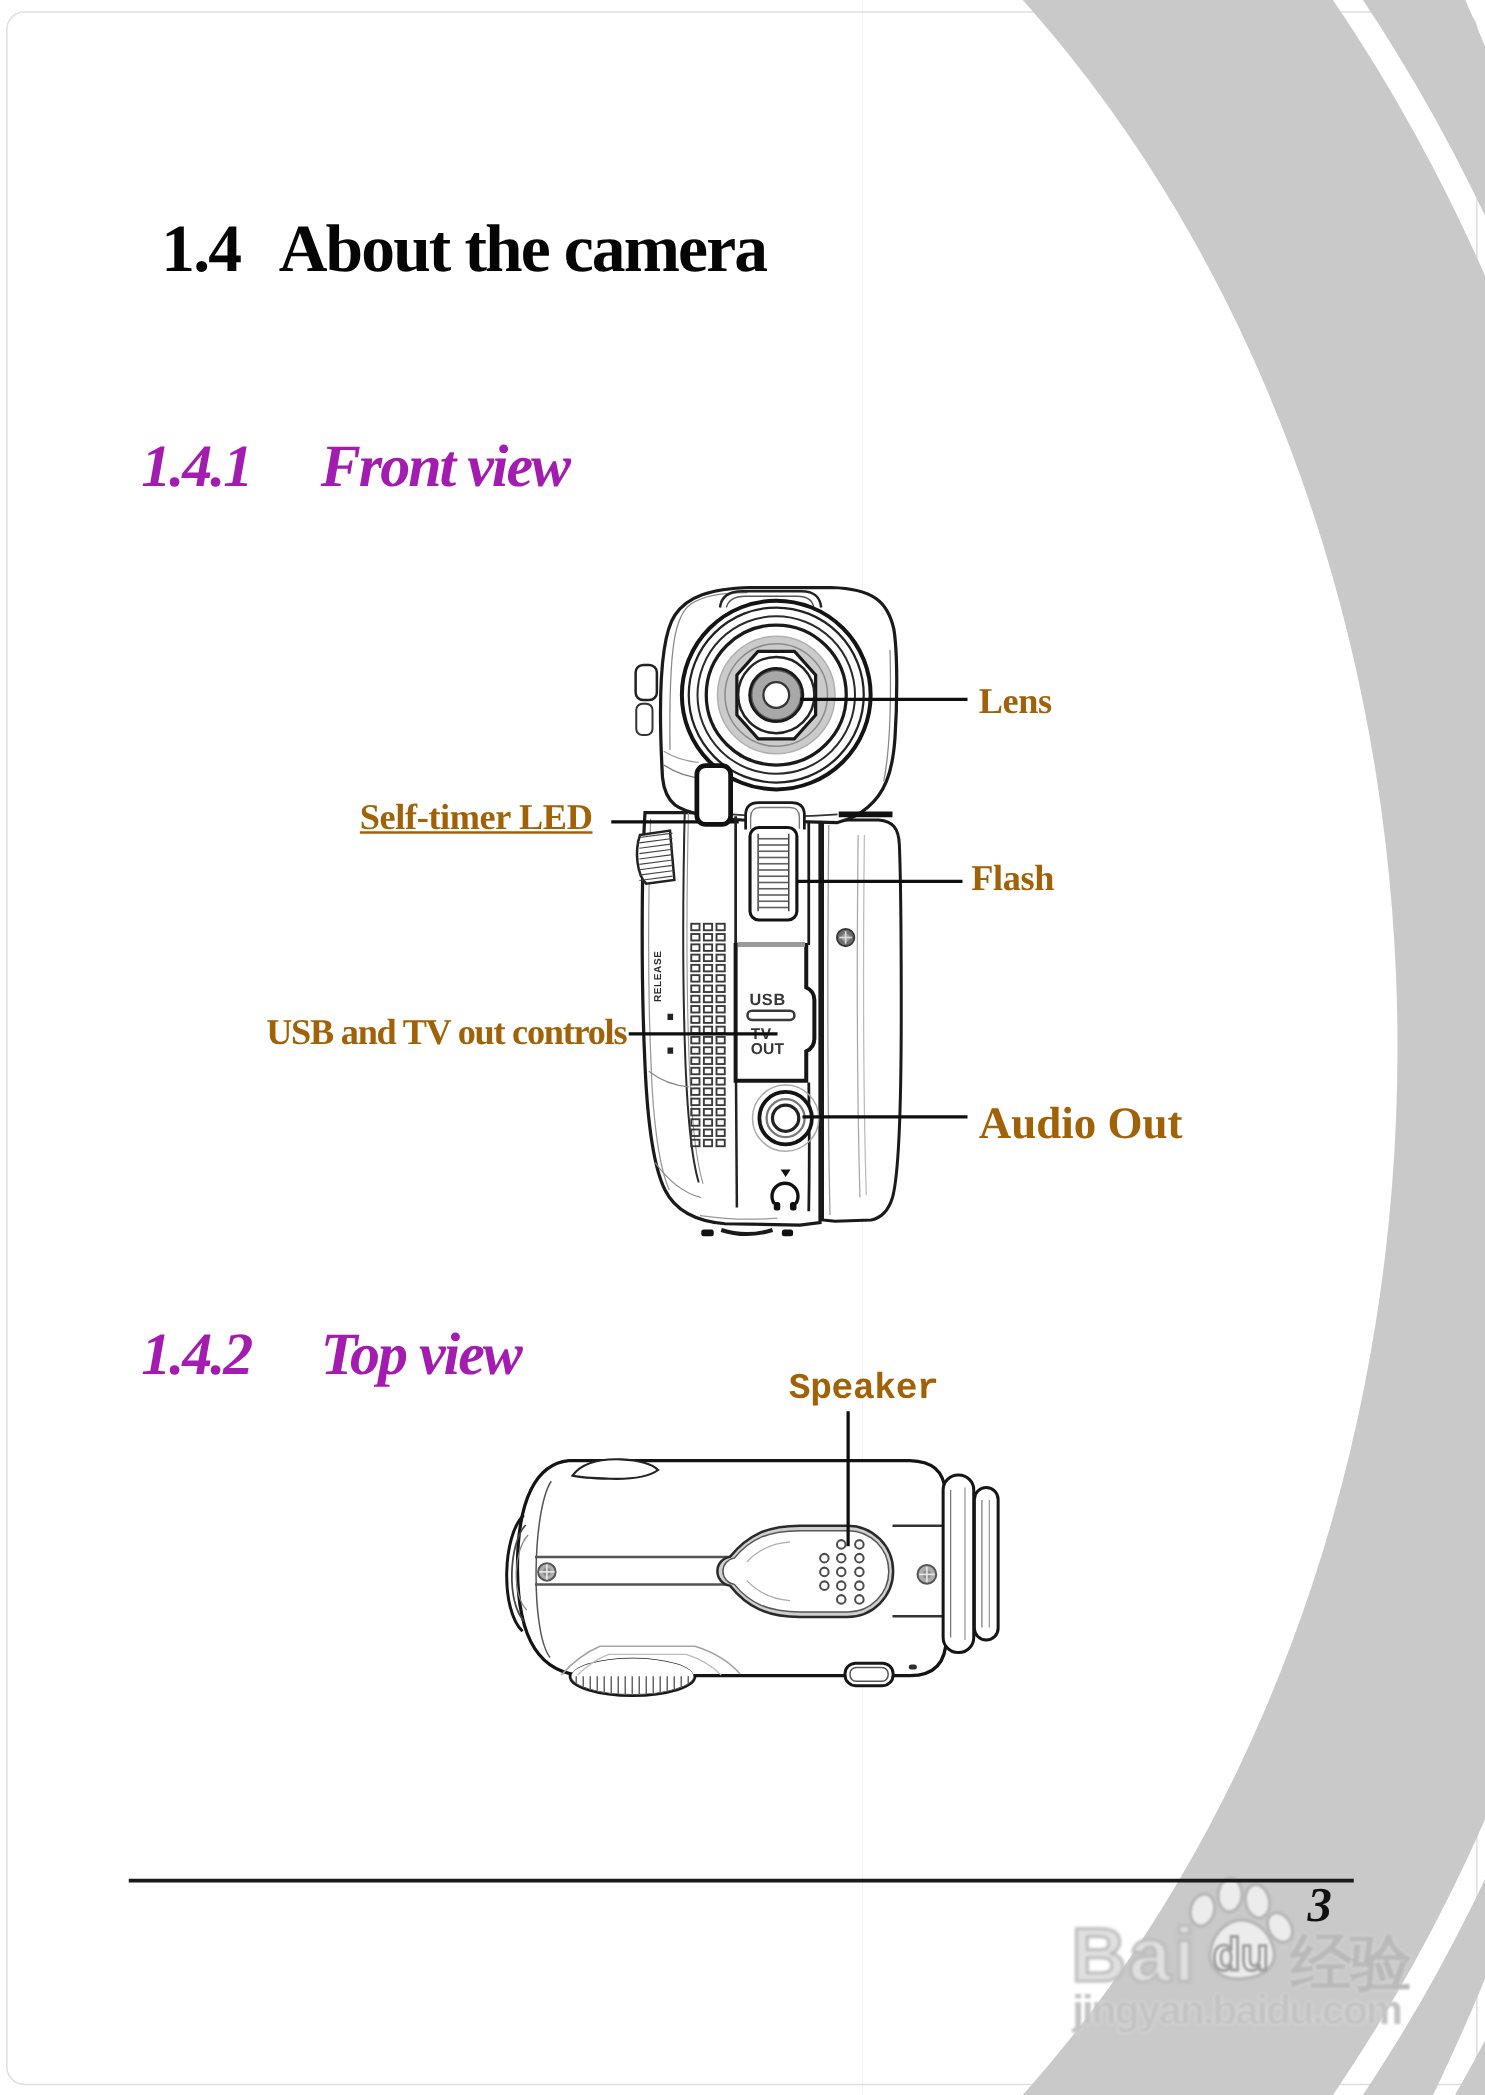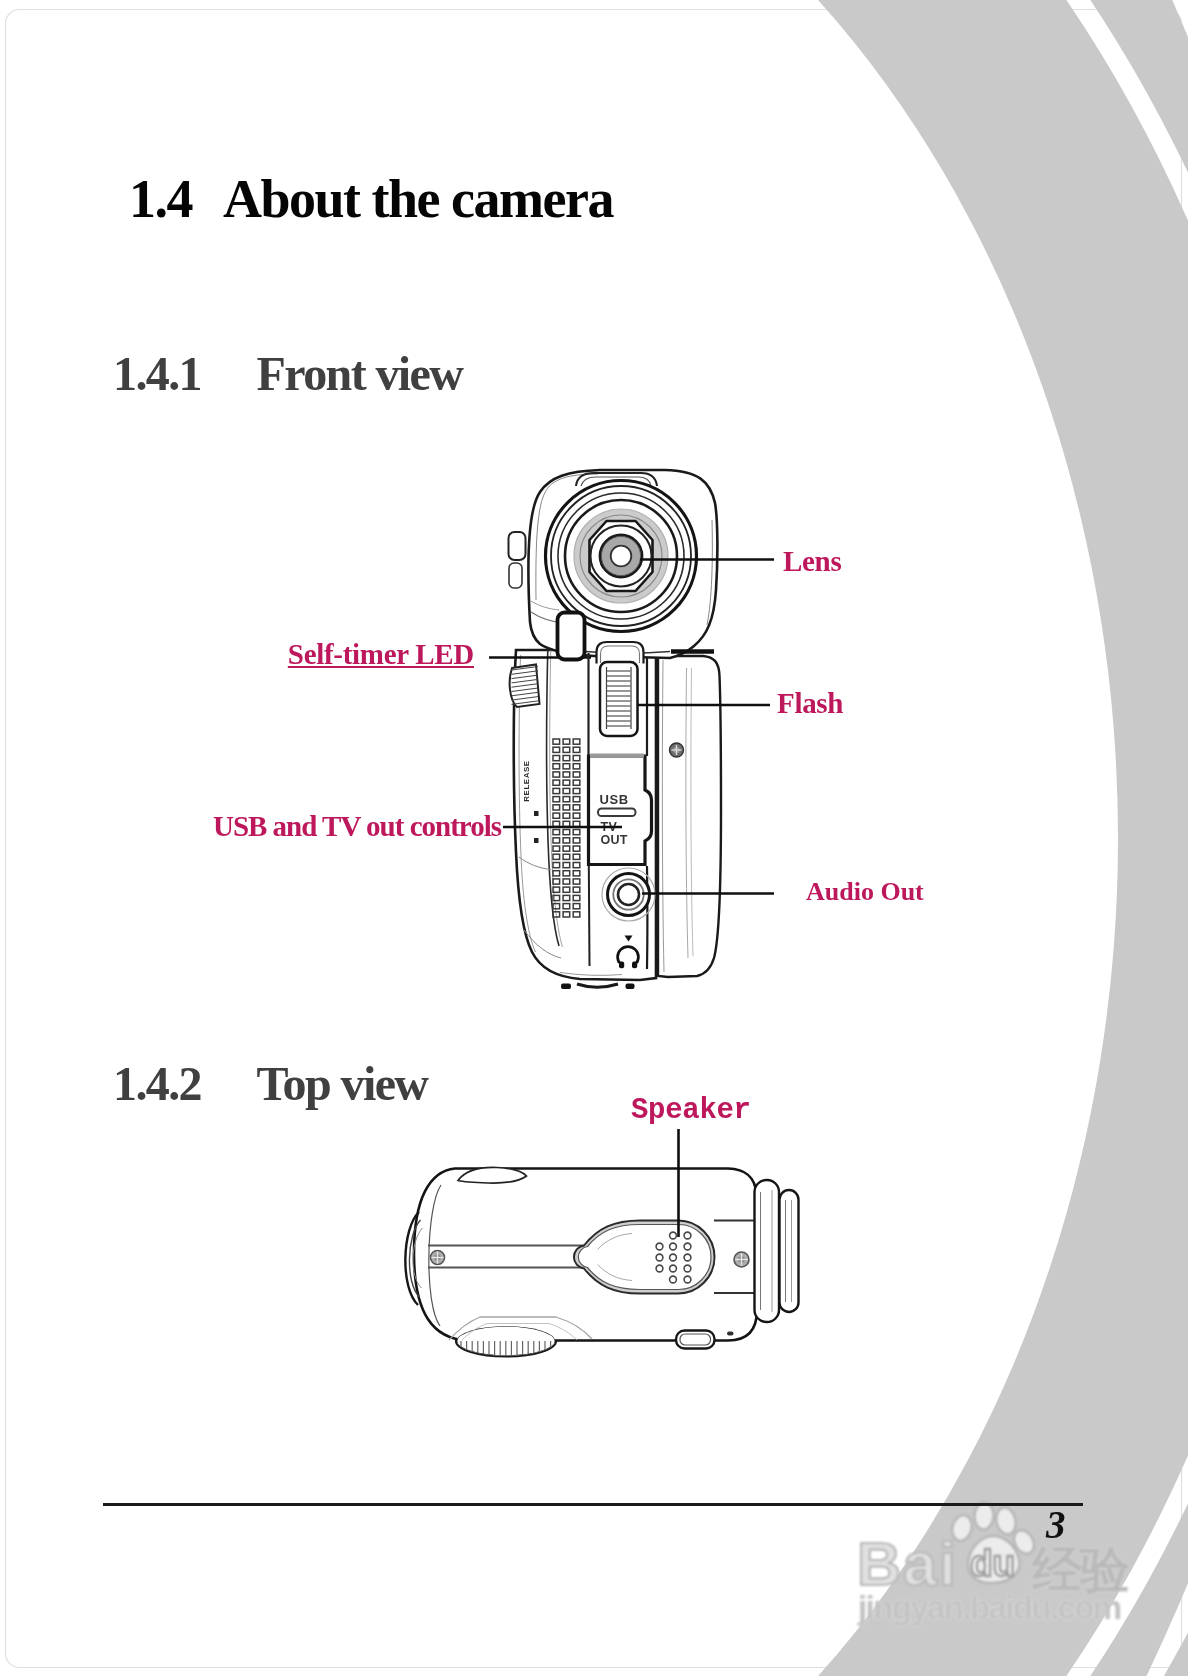--- a/index.html
+++ b/index.html
@@ -2,23 +2,23 @@
 <html><head>
 <meta charset="utf-8">
 <style>
   html,body{margin:0;padding:0;}
   body{width:1188px;height:1676px;position:relative;background:#ffffff;overflow:hidden;
        font-family:"Liberation Serif", serif;}
   #swoosh{position:absolute;left:0;top:0;z-index:0;}
   #wm{position:absolute;left:16px;top:0;z-index:1;width:1188px;height:1676px;}
   #content{position:absolute;left:0;top:0;z-index:2;width:1188px;height:1676px;}
   .h1{font-weight:bold;font-size:54px;letter-spacing:-1.5px;color:#050505;white-space:nowrap;}
-  .h2{font-weight:bold;font-size:48px;letter-spacing:-1.6px;color:#404040;white-space:nowrap;}
+  .h2{font-weight:bold;font-size:48px;letter-spacing:-1.6px;color:#a21caf;white-space:nowrap;font-style:italic;}
   .body-t{font-size:35px;color:#0a0a0a;line-height:48.5px;white-space:nowrap;}
-  .lab{font-weight:bold;font-size:29px;letter-spacing:-0.3px;color:#be185d;white-space:nowrap;}
+  .lab{font-weight:bold;font-size:29px;letter-spacing:-0.3px;color:#a16207;white-space:nowrap;}
   .pos{position:absolute;}
 </style>
 </head>
 <body>
 <svg id="swoosh" width="1188" height="1676" viewBox="0 0 1188 1676">
   <defs>
       <clipPath id="cpr">
         <rect x="690" y="0" width="498" height="1676"></rect>
       </clipPath>
     </defs>
@@ -48,21 +48,21 @@
 
 <div id="content">
   <div class="pos h1" style="left:129px;top:168px;"><span>1.4</span><span id="t-about" style="margin-left:31px;">About the camera</span></div>
   <div class="pos h2" style="left:113px;top:346px;"><span>1.4.1</span><span id="t-front" style="margin-left:55.6px;">Front view</span></div>
   <div class="pos h2" style="left:113px;top:1056px;"><span>1.4.2</span><span id="t-top" style="margin-left:55.6px;">Top view</span></div>
 
   <div class="pos lab" style="left:783px;top:545px;">Lens</div>
   <div class="pos lab" style="right:714px;top:638px;text-decoration:underline;">Self-timer LED</div>
   <div class="pos lab" style="left:777px;top:687px;text-align:right;">Flash</div>
   <div class="pos lab" style="right:687px;top:810px;letter-spacing:-1px;">USB and TV out controls</div>
-  <div class="pos lab" style="left:806px;top:877px;font-size:26px;letter-spacing:0;font-family:Liberation Serif, serif;">Audio Out</div>
+  <div class="pos lab" style="left:783px;top:877px;font-size:36px;letter-spacing:0;font-family:Liberation Serif, serif;">Audio Out</div>
   <div class="pos lab" style="left:631px;top:1094px;font-family:Liberation Mono, monospace;">Speaker</div>
 
   <div class="pos" style="left:103px;top:1503px;width:980px;height:2.5px;background:#1a1a1a;"></div>
   <div class="pos" style="left:1046px;top:1502px;font-size:39px;font-weight:bold;font-style:italic;color:#111;">3</div>
 
   <svg class="pos" id="art" style="left:0;top:0;" width="1188" height="1676" viewBox="0 0 1188 1676">
   <path d="M 658 656 L 703 656 C 714 657 719 662 719.5 676 C 720.5 700 721 760 721 810 C 721 880 719 940 714 958 C 711 968 706 974 697 976 L 668 977 L 658 976 Z" fill="#fff" stroke="#1a1a1a" stroke-width="2.4"></path>
   <path d="M 686.5 668 C 685.5 760 685.5 870 688 958" stroke="#a8a8a8" stroke-width="1" fill="none"></path>
   <path d="M 691.5 668 C 690.5 760 690.5 870 693 956" stroke="#bbb" stroke-width="1" fill="none"></path>
   <path d="M 663 660 C 662 760 662 880 664 972" stroke="#999" stroke-width="1" fill="none"></path>

